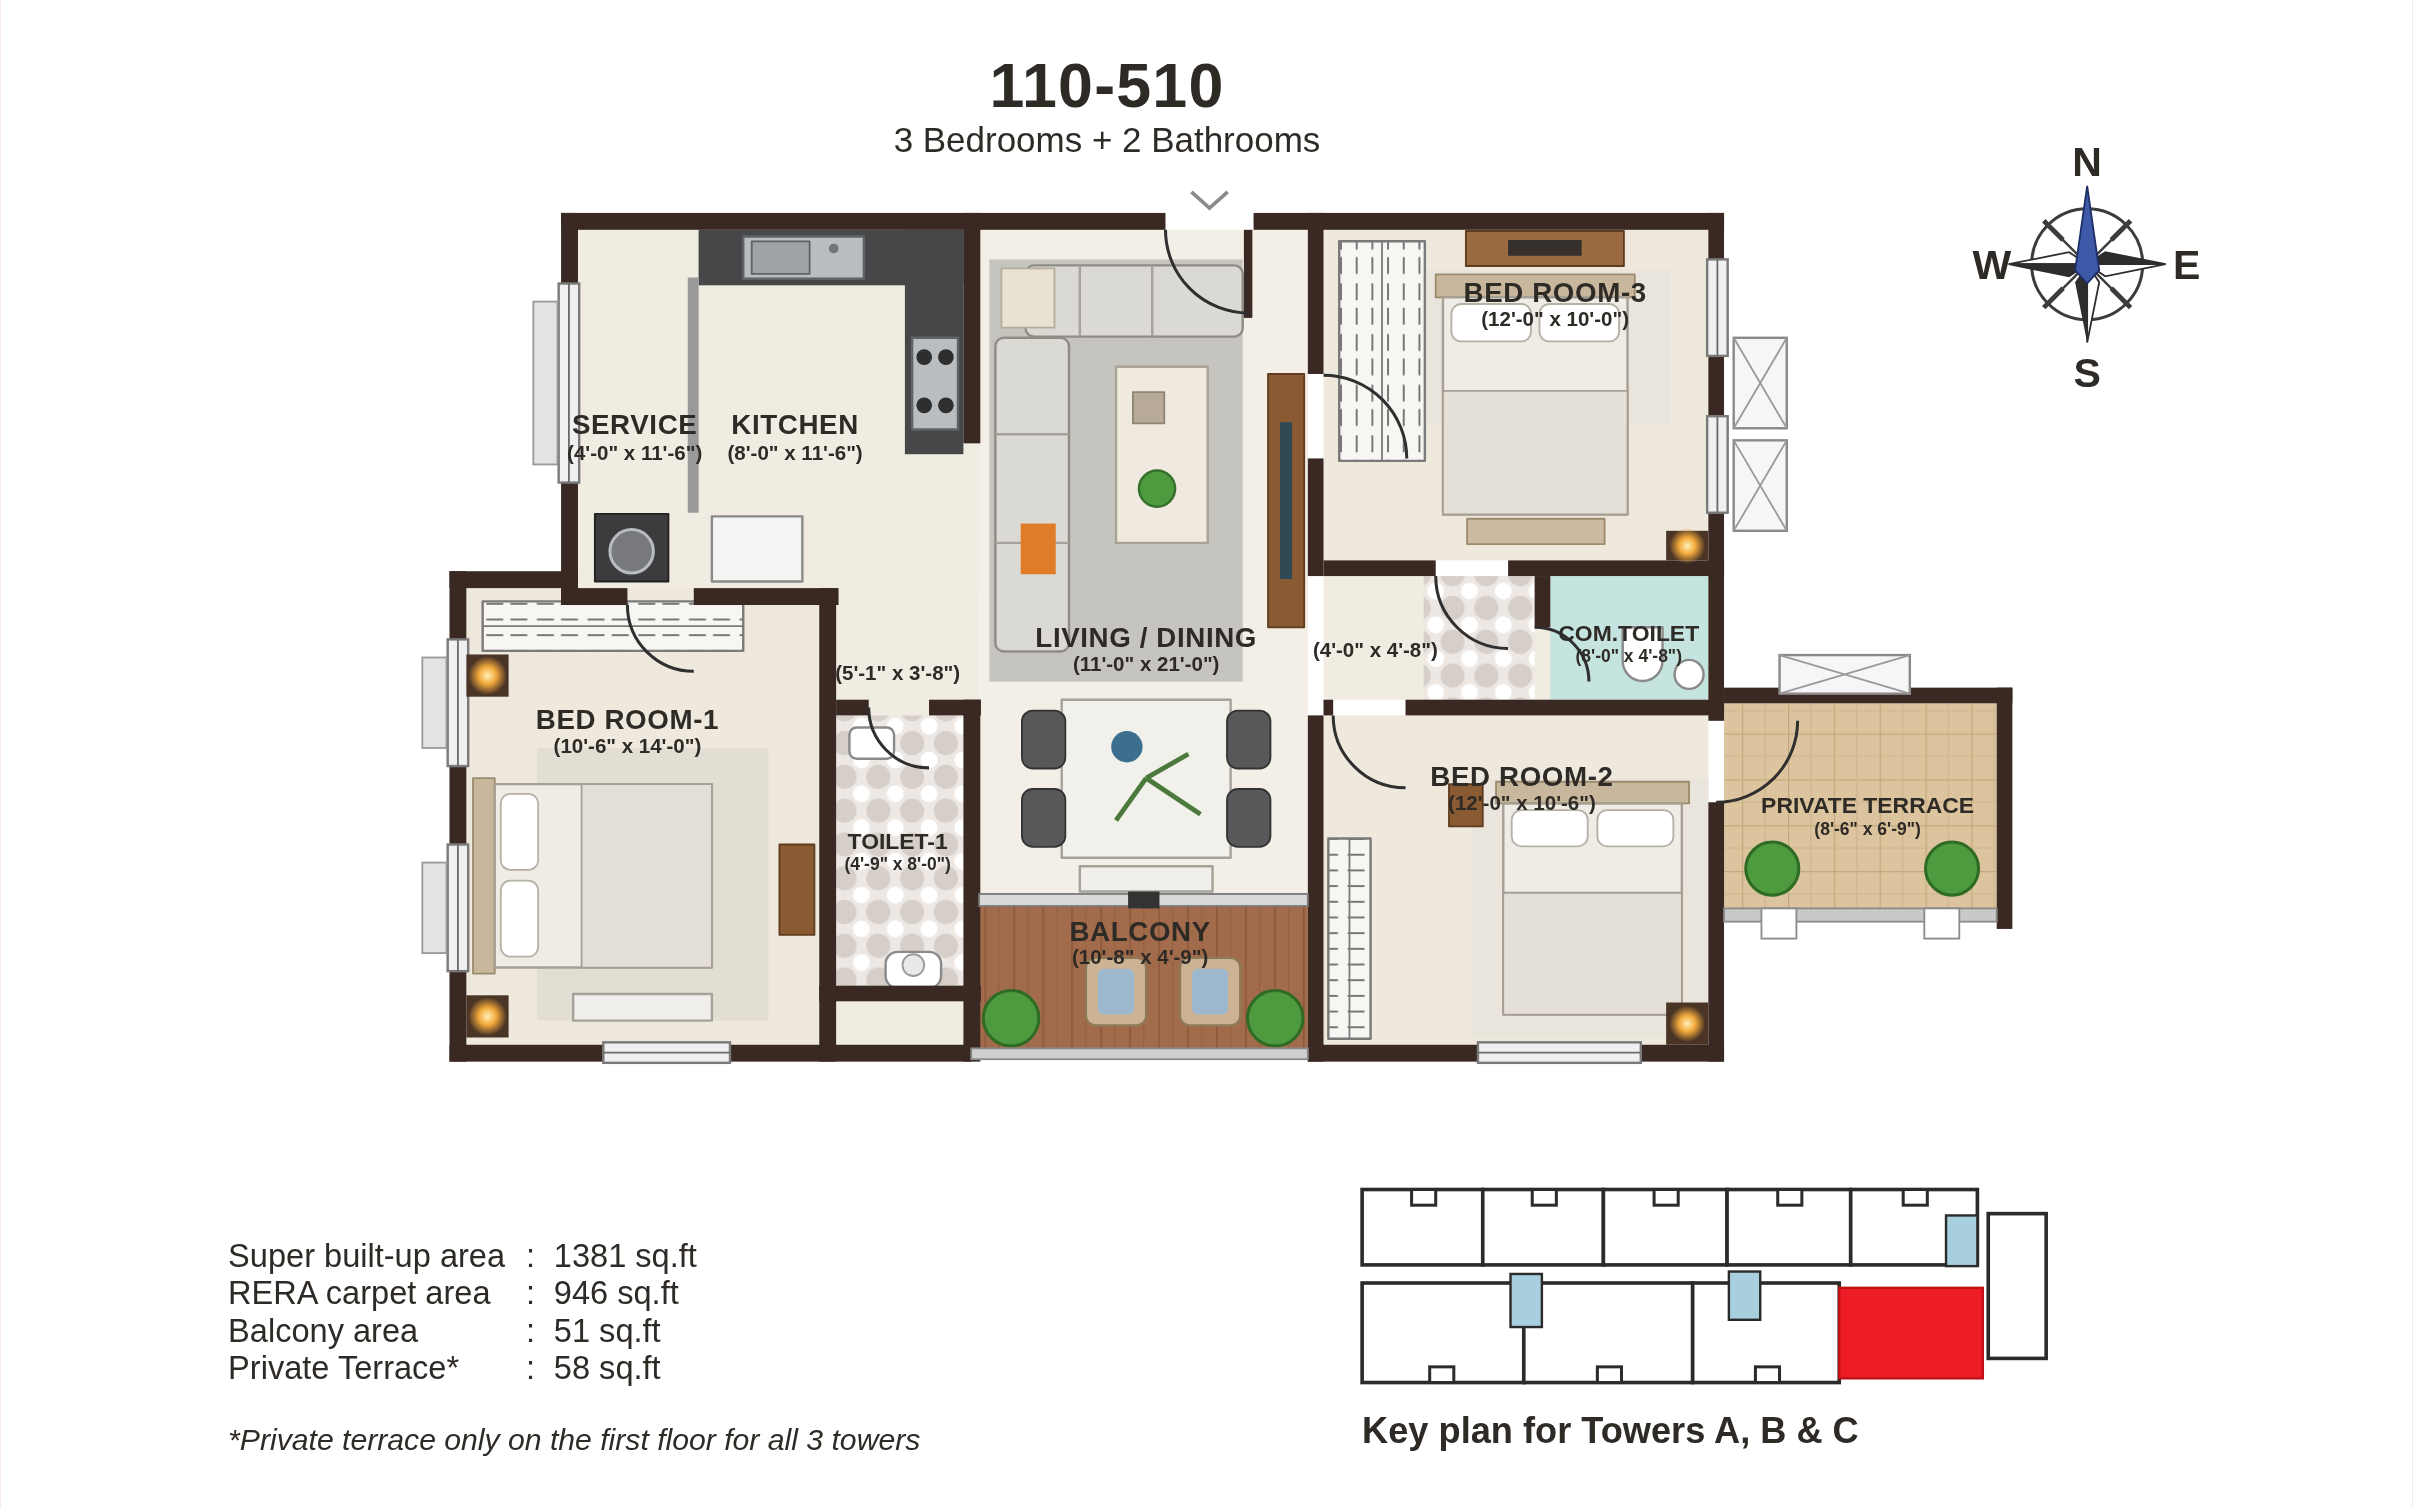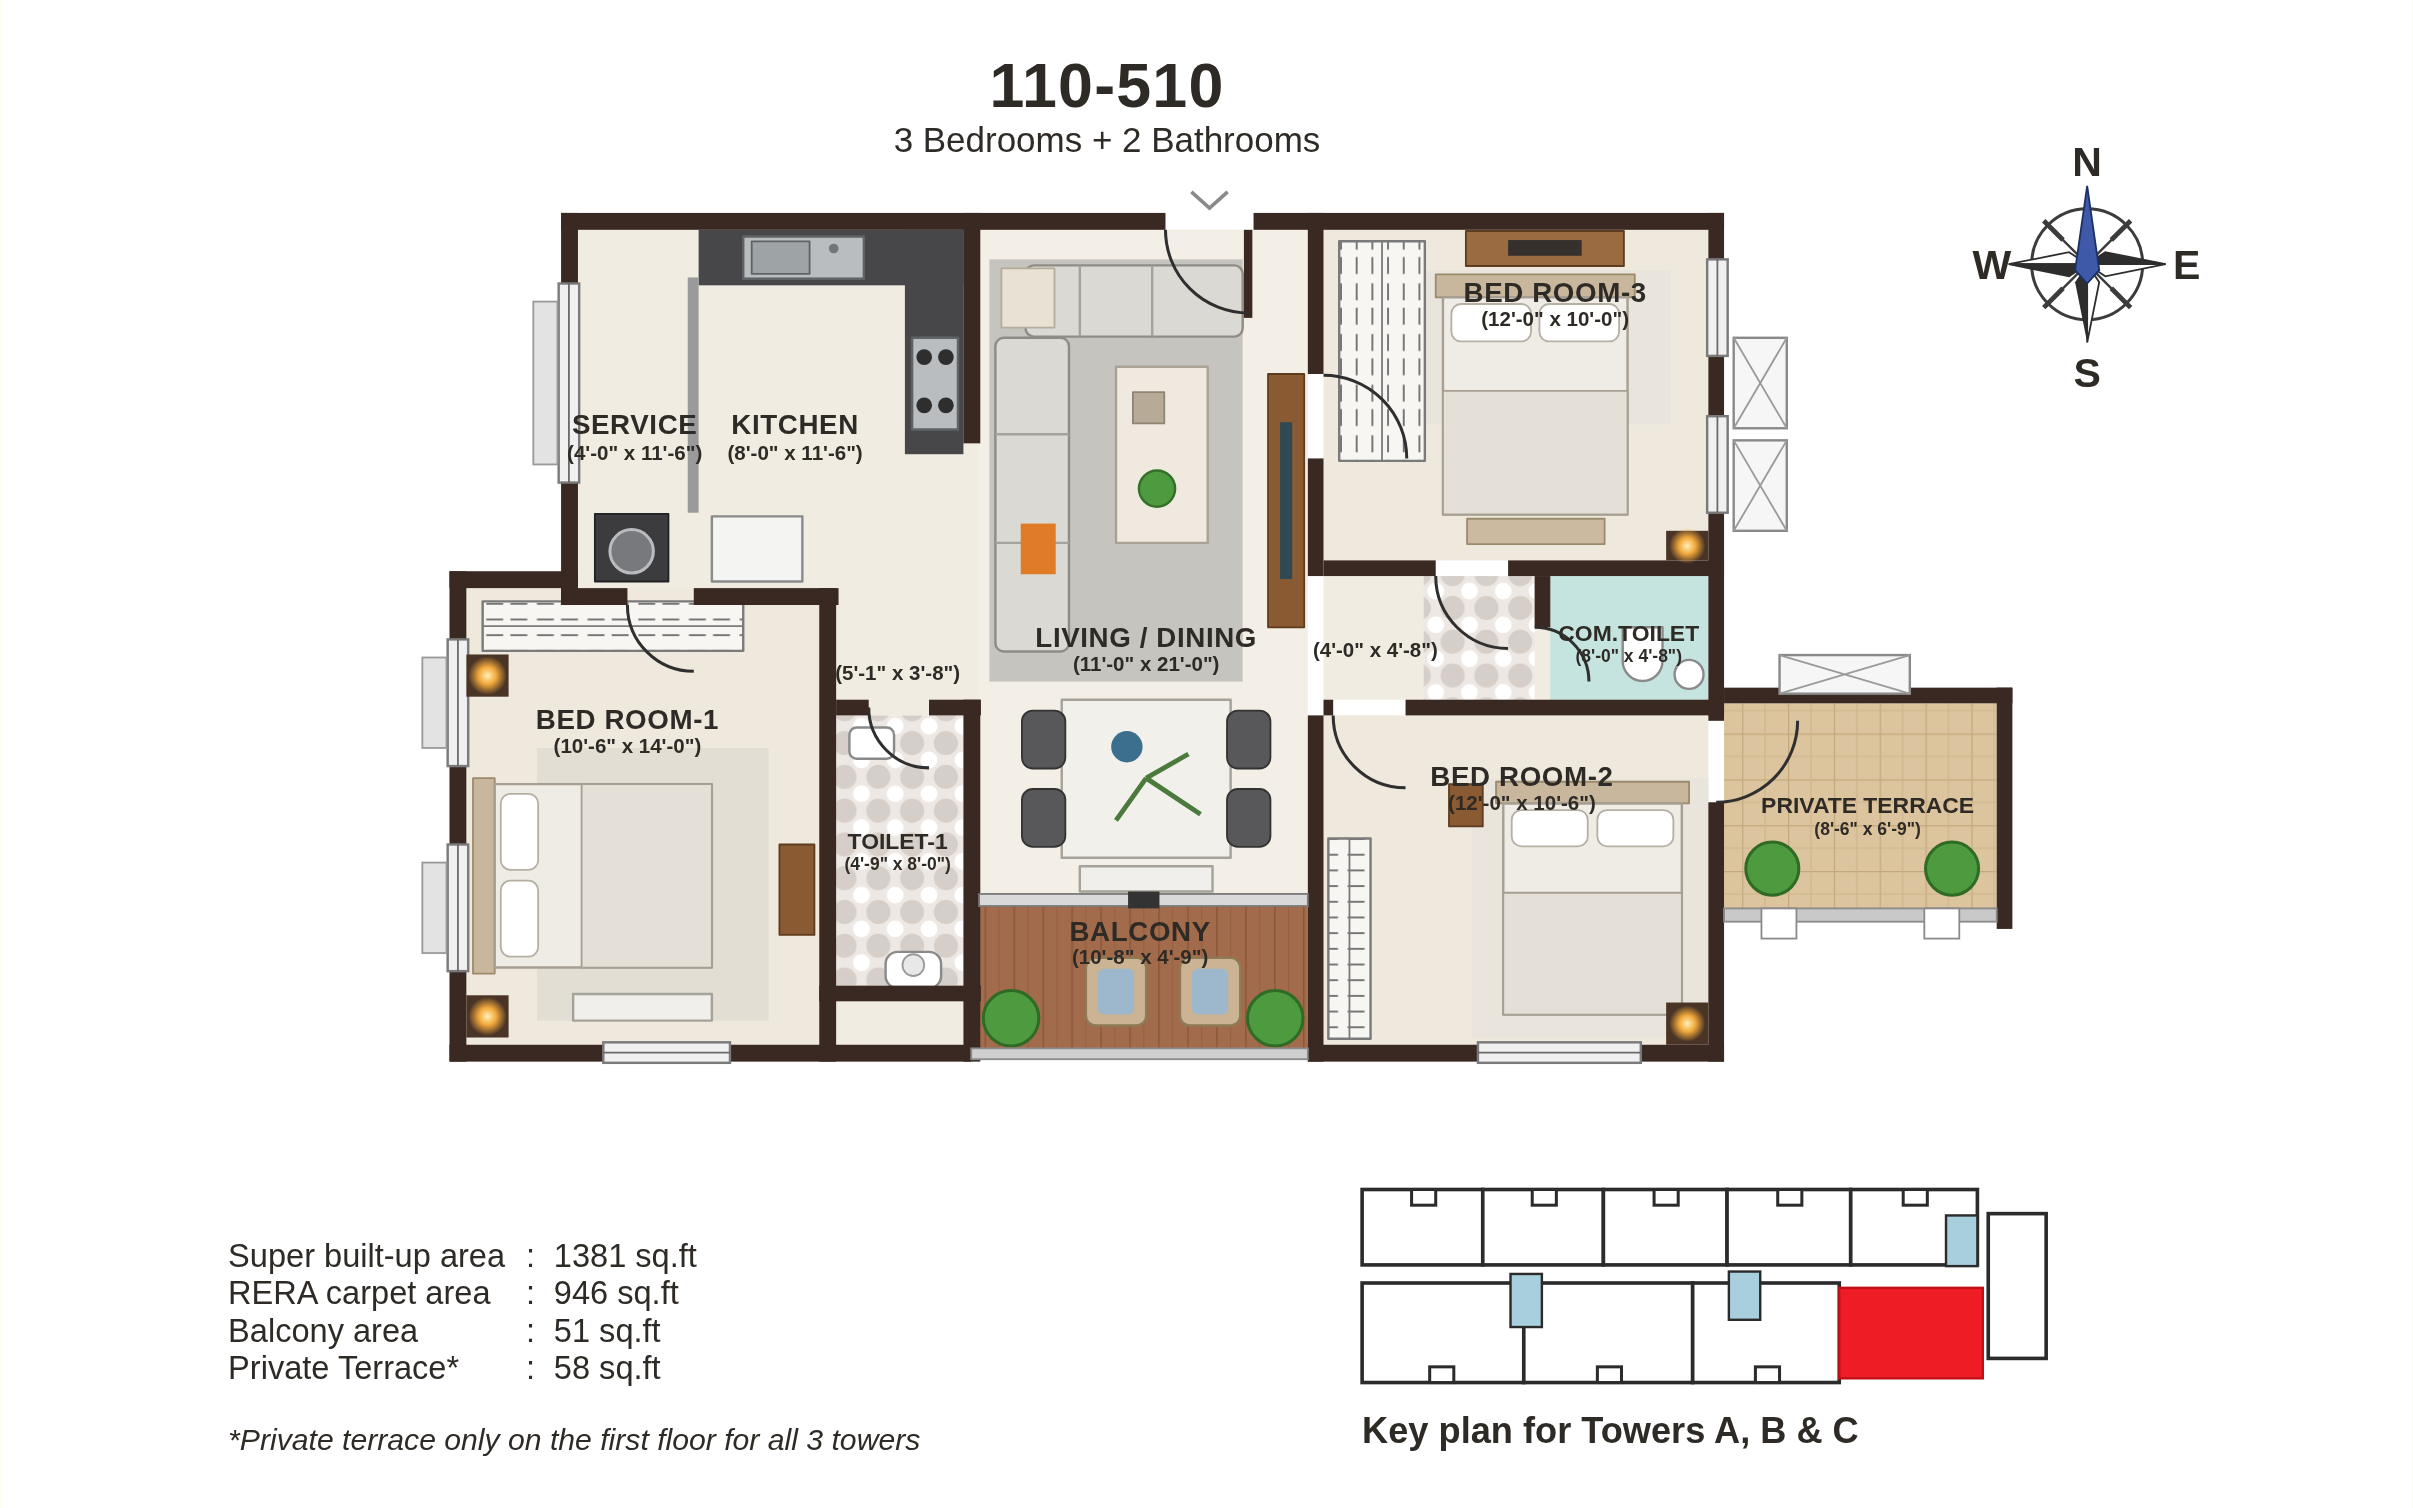--- a/index.html
+++ b/index.html
@@ -1,16 +1,16 @@
 <!DOCTYPE html>
 <html style="font-size:9.7px"><head>
 <meta charset="utf-8">
 <style>
   html,body{margin:0;padding:0;background:#ffffff;}
-  .page{width:2413px;height:1508px;position:relative;background:#bef264;overflow:hidden;}
+  .page{width:2413px;height:1508px;position:relative;background:#b91c1c;overflow:hidden;}
   svg{display:block;}
   text{font-family:"Liberation Sans","DejaVu Sans",sans-serif;fill:#2e2a26;}
   .title{font-size:104px;font-weight:bold;letter-spacing:2px;}
   .subtitle{font-size:58px;}
   .room{font-size:46px;font-weight:bold;letter-spacing:1px;}
   .dims{font-size:34px;font-weight:bold;}
   .room-sm{font-size:38px;font-weight:bold;}
   .dims-sm{font-size:29px;font-weight:bold;}
   .areas{font-size:54px;}
   .foot{font-size:50px;font-style:italic;}

